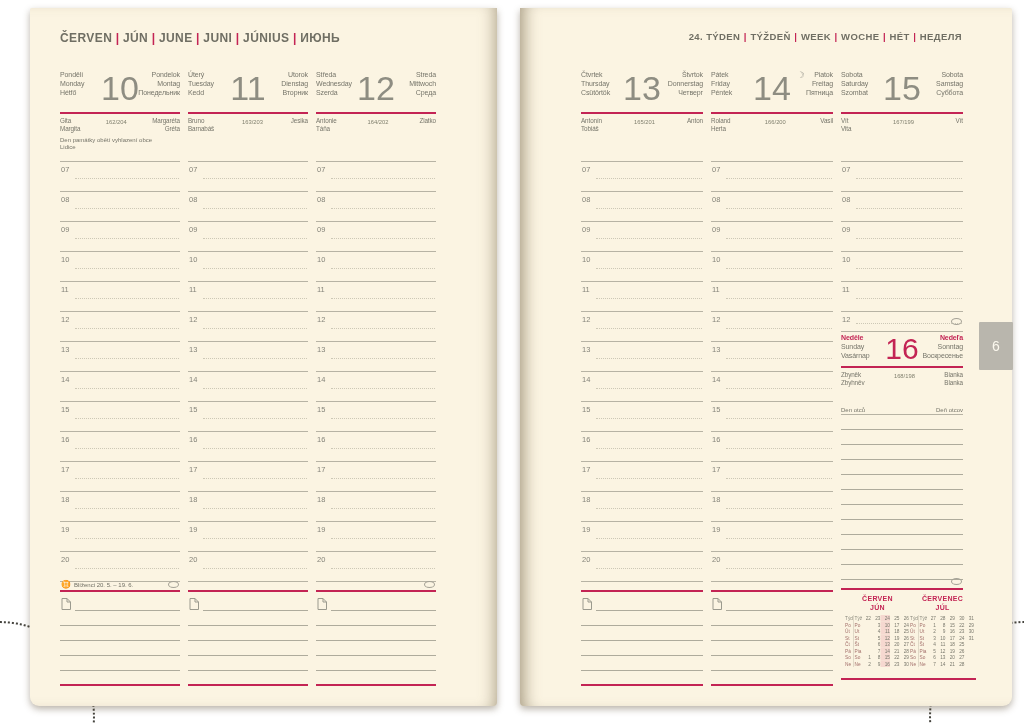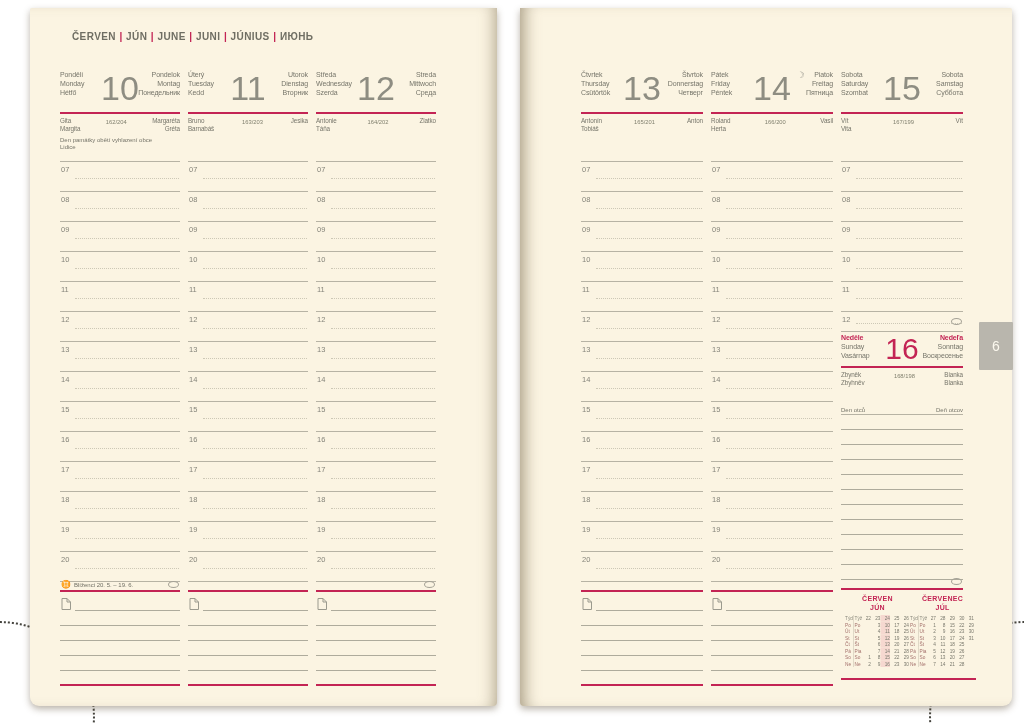--- a/index.html
+++ b/index.html
@@ -9,21 +9,21 @@
   .stitch{position:absolute;width:190px;height:190px;border:2.5px dotted #45443e;border-radius:50%;z-index:0;background:transparent;}
   #stitch-left{left:-95px;bottom:-88px;}
   #stitch-right{right:-95px;bottom:-88px;}
 
   .page{position:absolute;top:8px;height:698px;background:#fbf4e2;z-index:1;}
   #page-left{left:30px;width:467px;border-radius:2px 0 4px 9px;
     box-shadow:0 3px 7px rgba(80,65,40,.4), inset -12px 0 16px -10px rgba(110,95,65,.55);}
   #page-right{left:520px;width:492px;border-radius:0 2px 9px 4px;
     box-shadow:0 3px 7px rgba(80,65,40,.4), inset 14px 0 16px -10px rgba(110,95,65,.6);}
 
-  #month-header{position:absolute;left:42px;top:23px;font-size:10px;font-weight:bold;color:#6f6e63;letter-spacing:.4px;}
+  #month-header{position:absolute;left:30px;top:23px;font-size:12px;font-weight:bold;color:#6f6e63;letter-spacing:.4px;}
   #week-header{position:absolute;right:50px;top:23px;font-size:9.5px;font-weight:bold;color:#6f6e63;letter-spacing:.4px;}
   .sep{color:#c32454;padding:0 3.5px;font-weight:bold;}
 
   .daycol{position:absolute;top:59px;width:120px;}
   .daycol.r{width:122px;}
 
   .day-header{position:relative;height:47px;border-bottom:2px solid #c32454;}
   .stk{font-size:7px;line-height:8.8px;color:#76756a;letter-spacing:-.1px;}
   .day-header .stk{position:absolute;top:4px;}
   .stk.left{left:0;}
@@ -389,20 +389,21 @@
         </div>
     <div class="nrow"></div>
     <div class="nrow"></div>
     <div class="nrow"></div>
     <div class="nrow"></div>
   </div>
     </div>
   </div>
 
 <div class="page" id="page-right">
+  <div id="week-header"><span>24. TÝDEN</span><span class="sep">|</span><span>TÝŽDEŇ</span><span class="sep">|</span><span>WEEK</span><span class="sep">|</span><span>WOCHE</span><span class="sep">|</span><span>HÉT</span><span class="sep">|</span><span>НЕДЕЛЯ</span></div>
   <div id="page-tab">6</div>
 <div class="daycol r" style="left: 61px;">
       <div class="day-header">
     <div class="stk left">
       <div>Čtvrtek</div>
           <div>Thursday</div>
           <div>Csütörtök</div>
         </div>
     <div class="bignum">13</div>
 

